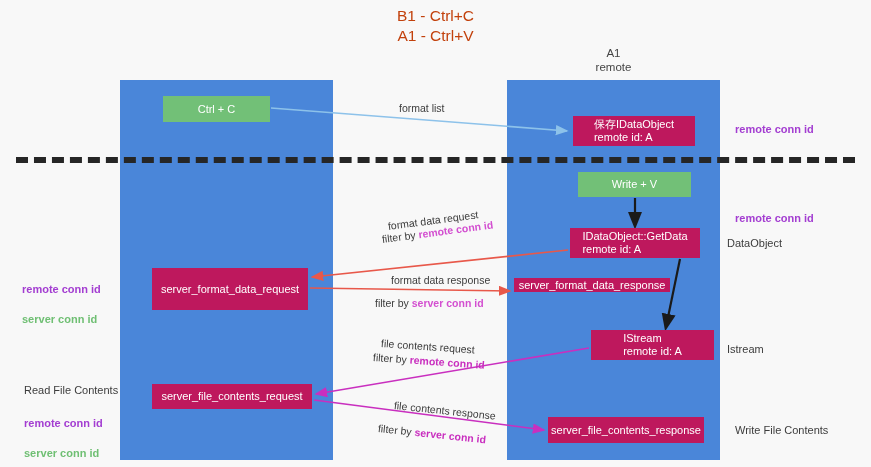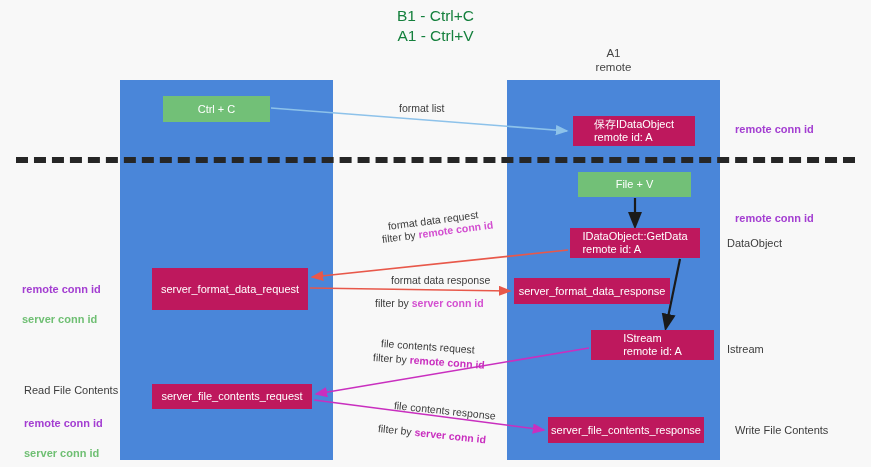--- a/index.html
+++ b/index.html
@@ -14,21 +14,21 @@
   #canvas{position:absolute;inset:0;}
 
   
   .lane{position:absolute;background:#4a86d9;}
   #lane-b1{left:120px;top:80px;width:213px;height:380px;}
   #lane-a1{left:507px;top:80px;width:213px;height:380px;}
 
   
   #diagram-title{
     position:absolute;left:0;top:6px;width:871px;
-    text-align:center;font-size:15.5px;line-height:20px;color:#15803d;
+    text-align:center;font-size:15.5px;line-height:20px;color:#c2410c;
     white-space:pre-line;
   }
   .lane-head{
     position:absolute;text-align:center;font-size:11.5px;line-height:14px;
     color:#444;white-space:pre-line;width:213px;
   }
   #head-b1{left:120px;top:46px;}
   #head-a1{left:507px;top:46px;}
 
   
@@ -44,21 +44,21 @@
     white-space:pre-line;box-sizing:border-box;
   }
   .box.green{background:#72c077;}
   .box.orange{background:#be185d;}
 
   #box-ctrl-c{left:163px;top:96px;width:107px;height:26px;}
   #box-save-idataobject{left:573px;top:116px;width:122px;height:30px;}
   #box-ctrl-v{left:578px;top:172px;width:113px;height:25px;}
   #box-getdata{left:570px;top:228px;width:130px;height:30px;}
   #box-fmt-req{left:152px;top:268px;width:156px;height:42px;}
-  #box-fmt-resp{left:514px;top:278px;width:156px;height:26px;}
+  #box-fmt-resp{left:514px;top:278px;width:156px;height:14px;}
   #box-istream{left:591px;top:330px;width:123px;height:30px;}
   #box-file-req{left:152px;top:384px;width:160px;height:25px;}
   #box-file-resp{left:548px;top:417px;width:156px;height:26px;}
 
   
   .side{
     position:absolute;font-size:11px;line-height:15px;white-space:pre-line;
   }
   .side.purple{color:#a33dd1;font-weight:bold;}
   .side.plain{color:#3c3c3c;}
@@ -141,21 +141,21 @@
     <line x1="680" y1="259" x2="666" y2="327" stroke="#1a1a1a" stroke-width="2.2" marker-end="url(#ah-black)"></line>
 
     <line x1="589" y1="348" x2="316" y2="394" stroke="#c92fbf" stroke-width="1.6" marker-end="url(#ah-mag)"></line>
 
     <line x1="314" y1="400" x2="544" y2="430" stroke="#c92fbf" stroke-width="1.6" marker-end="url(#ah-mag)"></line>
   </svg>
 
   <div class="box green" id="box-ctrl-c">Ctrl + C</div>
   <div class="box orange" id="box-save-idataobject">保存IDataObject
 remote id: A</div>
-  <div class="box green" id="box-ctrl-v">File + V</div>
+  <div class="box green" id="box-ctrl-v">Write + V</div>
   <div class="box orange" id="box-getdata">IDataObject::GetData
 remote id: A</div>
   <div class="box orange" id="box-fmt-req">server_format_data_request</div>
   <div class="box orange" id="box-fmt-resp">server_format_data_response</div>
   <div class="box orange" id="box-istream">IStream
 remote id: A</div>
   <div class="box orange" id="box-file-req">server_file_contents_request</div>
   <div class="box orange" id="box-file-resp">server_file_contents_response</div>
 
   <div class="side purple" id="ann-remote-1">remote conn id</div>

